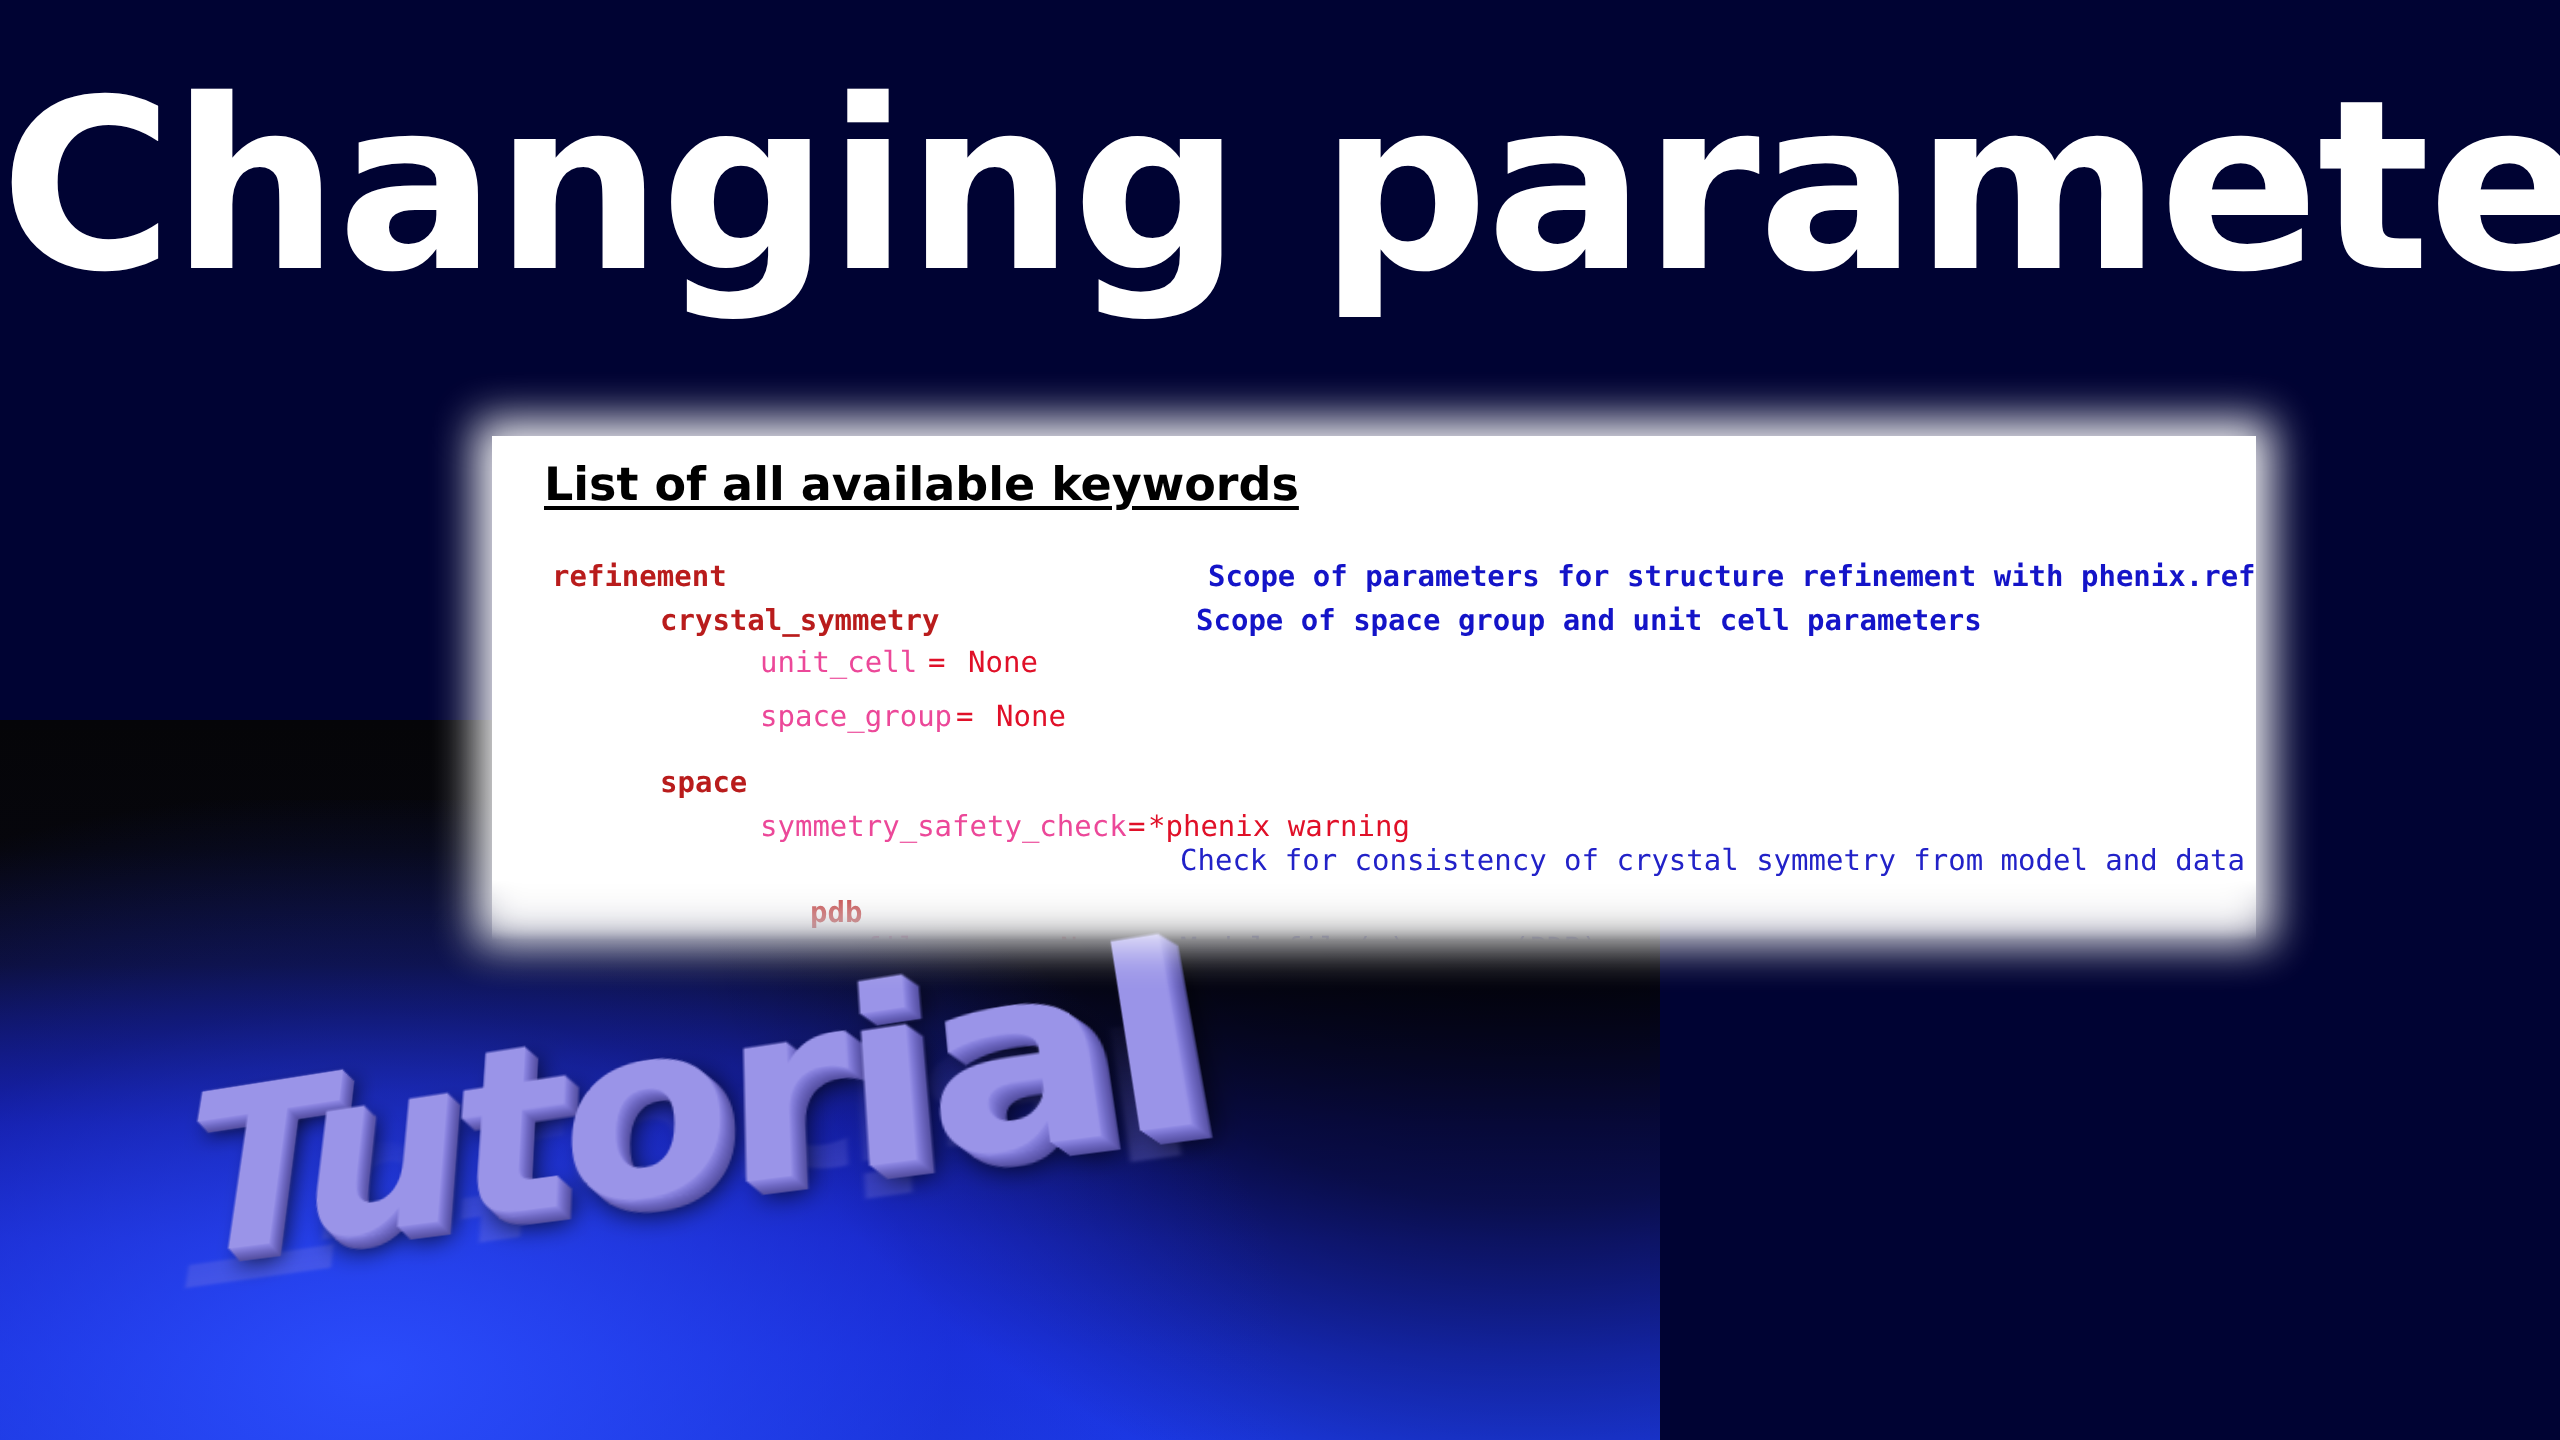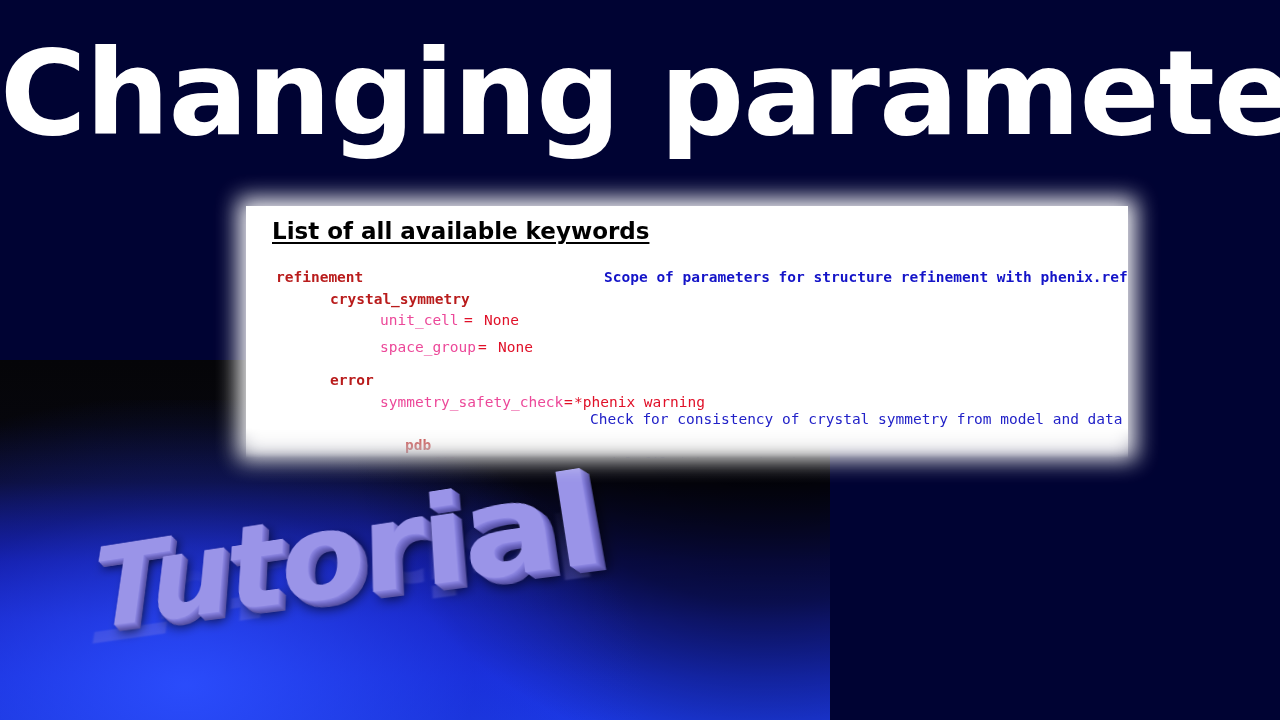--- a/index.html
+++ b/index.html
@@ -120,21 +120,21 @@
     color: #8f89e0;
     white-space: nowrap;
     -webkit-mask-image: linear-gradient(to top, rgba(0,0,0,0) 5%, rgba(0,0,0,0.9) 85%);
     mask-image: linear-gradient(to top, rgba(0,0,0,0) 5%, rgba(0,0,0,0.9) 85%);
   }
 
   
   #panel-wrap {
     position: absolute;
     left: 238px;
-    top: 198px;
+    top: 210px;
     width: 898px;
     height: 262px;
   }
   #panel-glow {
     position: absolute;
     left: 0; top: 0;
     width: 898px;
     height: 262px;
     background: #ffffff;
     filter: blur(11px);
@@ -195,30 +195,31 @@
 
   <div id="panel-wrap">
     <div id="panel-glow"></div>
     <div id="panel">
       <div id="panel-heading">List of all available keywords</div>
 
       <div class="code kw" style="left:30px; top:64px;">refinement</div>
       <div class="code desc" style="left:358px; top:64px;">Scope of parameters for structure refinement with phenix.refine</div>
 
       <div class="code kw" style="left:84px; top:86px;">crystal_symmetry</div>
+      <div class="code desc" style="left:352px; top:86px;">Scope of space group and unit cell parameters</div>
 
       <div class="code param" style="left:134px; top:107px;">unit_cell</div>
       <div class="code val" style="left:218px; top:107px;">=</div>
       <div class="code val" style="left:238px; top:107px;">None</div>
 
       <div class="code param" style="left:134px; top:134px;">space_group</div>
       <div class="code val" style="left:232px; top:134px;">=</div>
       <div class="code val" style="left:252px; top:134px;">None</div>
 
-      <div class="code kw" style="left:84px; top:167px;">error</div>
+      <div class="code kw" style="left:84px; top:167px;">space</div>
 
       <div class="code param" style="left:134px; top:189px;text-align:center;">symmetry_safety_check</div>
       <div class="code val" style="left:318px; top:189px;">=</div>
       <div class="code val" style="left:328px; top:189px;">*phenix warning</div>
 
       <div class="code desc-l" style="left:344px; top:206px;">Check for consistency of crystal symmetry from model and data files</div>
 
       <div class="code kw" style="left:134px; top:232px;margin-left:25px;">pdb</div>
 
       <div class="code param" style="left:186px; top:250px;">file_name</div>

